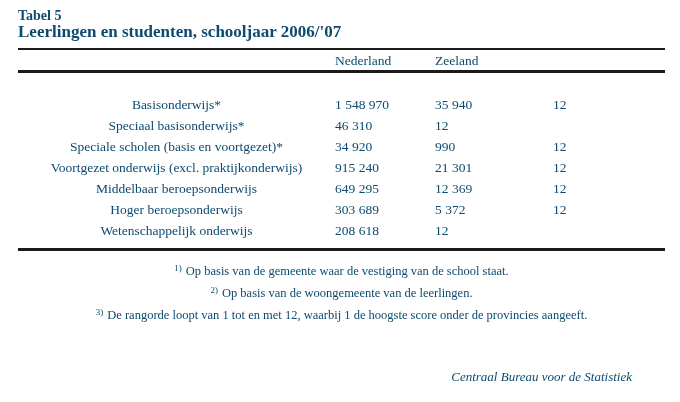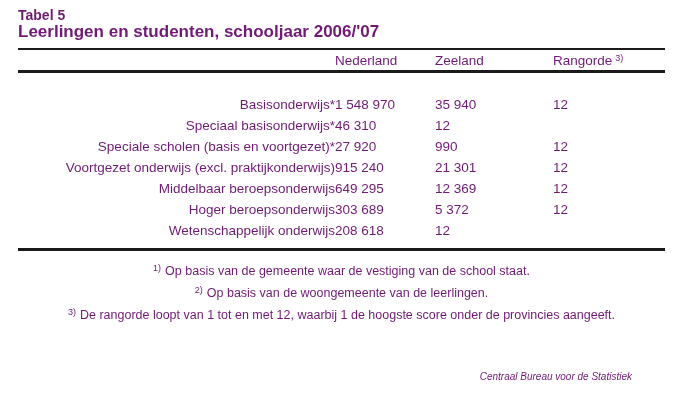--- a/index.html
+++ b/index.html
@@ -1,22 +1,22 @@
 <!DOCTYPE html>
 <html><head>
 <meta charset="utf-8">
 <style>
   html, body { margin: 0; padding: 0; background: #ffffff; }
   .page {
     position: relative;
     width: 680px;
     height: 402px;
     background: #ffffff;
-    font-family: Liberation Sans, sans-serif;
-    color: #701a75;
+    font-family: Liberation Serif, serif;
+    color: #0c4a6e;
     overflow: hidden;
   }
   .content {
     position: absolute;
     left: 18px;
     top: 8px;
     width: 647px;
   }
   .title {
     font-size: 14px;
@@ -44,21 +44,21 @@
     margin-top: 5px;
     height: 15px;
     font-size: 13.5px;
   }
   .header-row .cell.num { position: relative; top: -2px; }
   .rows { margin-top: 24px; }
   .data-row {
     height: 21px;
     font-size: 13.5px;
   }
-  .cell.label { text-align: right; white-space: nowrap; }
+  .cell.label { text-align: center; white-space: nowrap; }
   .cell.num   { white-space: nowrap; }
   sup.marker {
     font-size: 9px;
     line-height: 0;
     position: relative;
     top: -0.5em;
     vertical-align: baseline;
   }
   .header-row sup.marker { margin-left: 3px; }
   .rule-bottom { margin-top: 4px; }
@@ -67,61 +67,60 @@
     font-size: 12.5px;
     line-height: 22px;
     white-space: nowrap;
     text-align: center;
   }
   .footnote sup.marker { margin-right: 4px; }
   .footer {
     position: absolute;
     right: 48px;
     top: 368px;
-    font-size: 10px;
+    font-size: 13px;
     font-style: italic;
     line-height: 18px;
     white-space: nowrap;
   }
 </style>
 </head>
 <body>
 
 <div class="page">
   <div class="content">
 
     <div class="title">Tabel 5</div>
     <div class="subtitle">Leerlingen en studenten, schooljaar 2006/'07</div>
 
     <div class="rule rule-thin"></div>
 
     <div class="grid header-row">
       <div class="cell label"></div>
       <div class="cell num">Nederland</div>
       <div class="cell num">Zeeland</div>
-      <div class="cell num"><span>Rangorde</span><sup class="marker">3)</sup></div>
     </div>
 
     <div class="rule rule-thick"></div>
 
     <div class="rows">
       <div class="grid data-row">
         <div class="cell label">Basisonderwijs*</div>
         <div class="cell num">1 548 970</div>
         <div class="cell num">35 940</div>
         <div class="cell num">12</div>
       </div>
       <div class="grid data-row">
         <div class="cell label">Speciaal basisonderwijs*</div>
         <div class="cell num">46 310</div>
         <div class="cell num">12</div>
       </div>
       <div class="grid data-row">
         <div class="cell label">Speciale scholen (basis en voortgezet)*</div>
-        <div class="cell num">27 920</div>
+        <div class="cell num">34 920</div>
         <div class="cell num">990</div>
         <div class="cell num">12</div>
       </div>
       <div class="grid data-row">
         <div class="cell label">Voortgezet onderwijs (excl. praktijkonderwijs)</div>
         <div class="cell num">915 240</div>
         <div class="cell num">21 301</div>
         <div class="cell num">12</div>
       </div>
       <div class="grid data-row">

